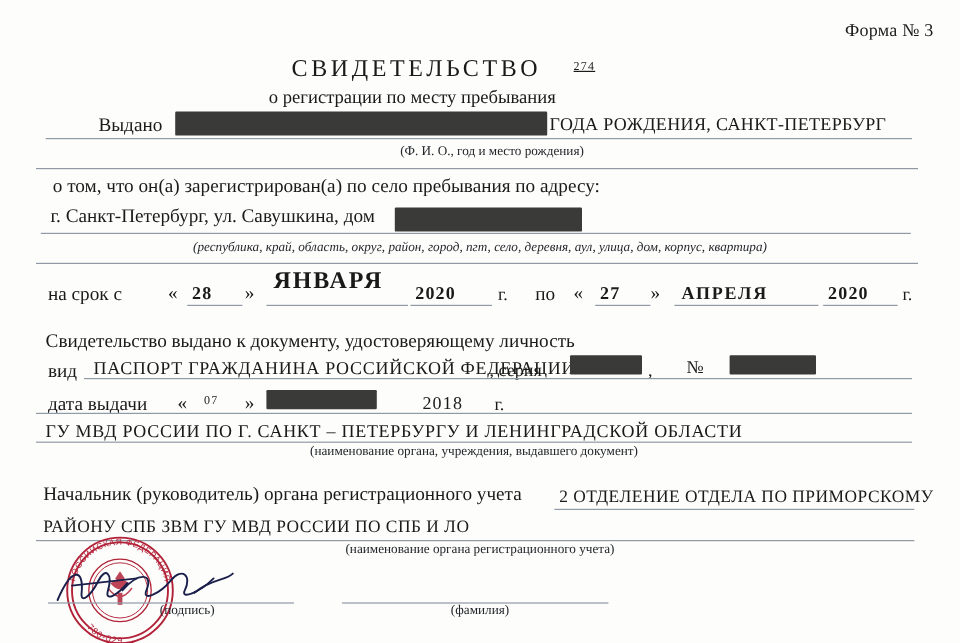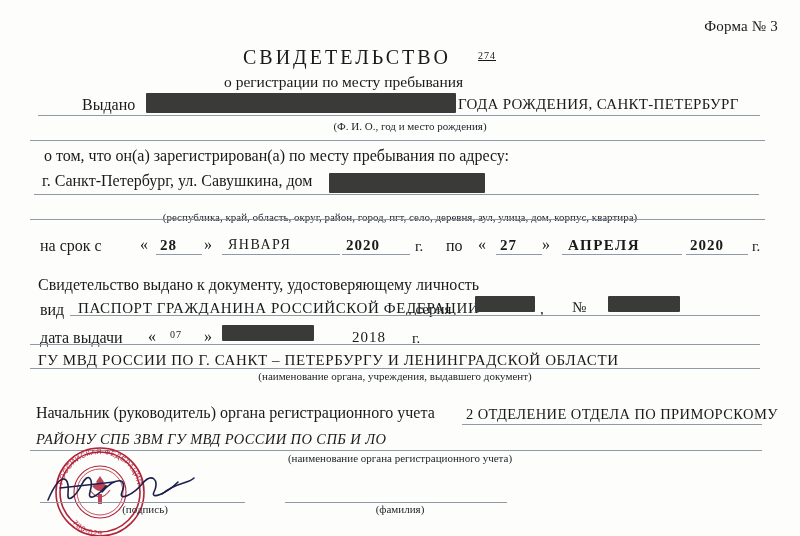--- a/index.html
+++ b/index.html
@@ -90,43 +90,43 @@
   .rule-chief2 { top: 450px; left: 30px; width: 732px; }
   .rule-sign { top: 502px; left: 40px; width: 205px; }
   .rule-fam { top: 502px; left: 285px; width: 222px; }
 
   .caption {
     font-size: 11px;
     text-align: center;
     color: #22252a;
   }
   .cap-fio { top: 120px; left: 300px; width: 220px; }
-  .cap-addr { top: 211px; left: 150px; width: 500px; }
+  .cap-addr { top: 200px; left: 150px; width: 500px; font-style: italic; }
   .cap-organ-doc { top: 370px; left: 245px; width: 300px; }
   .cap-organ-reg { top: 452px; left: 250px; width: 300px; }
-  .cap-podpis { top: 503px; left: 85px; width: 120px; }
+  .cap-podpis { top: 503px; left: 96px; width: 120px; }
   .cap-familia { top: 503px; left: 340px; width: 120px; }
 
   .line-about {
     top: 147px;
     left: 44px;
     font-size: 16px;
   }
   .addr-text {
     top: 172px;
     left: 42px;
     font-size: 16px;
   }
 
   
   .term-lbl { top: 237px; left: 40px; font-size: 16px; }
   .q1 { top: 236px; left: 140px; font-size: 16px; }
   .term-d1 { top: 237px; left: 160px; font-size: 15px; font-weight: bold; letter-spacing: 1px; }
   .q2 { top: 236px; left: 204px; font-size: 16px; }
-  .term-m1 { top: 237px; left: 228px; font-size: 14px; font-weight: normal; letter-spacing: 1.5px; }
+  .term-m1 { top: 223px; left: 228px; font-size: 20px; font-weight: bold; letter-spacing: 1.5px; }
   .term-y1 { top: 237px; left: 346px; font-size: 15px; font-weight: bold; letter-spacing: 1px; }
   .term-g1 { top: 238px; left: 415px; font-size: 15px; }
   .term-po { top: 237px; left: 446px; font-size: 16px; }
   .q3 { top: 236px; left: 478px; font-size: 16px; }
   .term-d2 { top: 237px; left: 500px; font-size: 15px; font-weight: bold; letter-spacing: 1px; }
   .q4 { top: 236px; left: 542px; font-size: 16px; }
   .term-m2 { top: 237px; left: 568px; font-size: 15px; font-weight: bold; letter-spacing: 1.5px; }
   .term-y2 { top: 237px; left: 690px; font-size: 15px; font-weight: bold; letter-spacing: 1px; }
   .term-g2 { top: 238px; left: 752px; font-size: 15px; }
 
@@ -148,21 +148,21 @@
   .q5 { top: 328px; left: 148px; font-size: 16px; }
   .dvyd-d { top: 329px; left: 170px; font-size: 10px; letter-spacing: 1px; }
   .q6 { top: 328px; left: 204px; font-size: 16px; }
   .dvyd-y { top: 329px; left: 352px; font-size: 15px; letter-spacing: 1px; }
   .dvyd-g { top: 330px; left: 412px; font-size: 15px; }
 
   .organ-doc { top: 352px; left: 38px; font-size: 15px; letter-spacing: 0.6px; }
 
   .chief-lbl { top: 404px; left: 36px; font-size: 16px; }
   .chief-val1 { top: 406px; left: 466px; font-size: 14.5px; letter-spacing: 0.4px; }
-  .chief-val2 { top: 431px; left: 36px; font-size: 14.5px; letter-spacing: 0.4px; font-style: italic; }
+  .chief-val2 { top: 431px; left: 36px; font-size: 14.5px; letter-spacing: 0.4px; }
 
   .familia-val {
     top: 484px;
     left: 332px;
     font-size: 15.5px;
     letter-spacing: 1px;
   }
 
   
   .stamp {
@@ -196,21 +196,21 @@
   <div class="abs title-sub">о регистрации по месту пребывания</div>
 
   <div class="abs lbl-vydano">Выдано</div>
   <div class="abs redact redact-name"></div>
   <div class="abs txt-birth">ГОДА РОЖДЕНИЯ, САНКТ-ПЕТЕРБУРГ</div>
 
   <div class="abs rule rule1"></div>
   <div class="abs caption cap-fio">(Ф. И. О., год и место рождения)</div>
   <div class="abs rule rule2"></div>
 
-  <div class="abs line-about">о том, что он(а) зарегистрирован(а) по месту пребывания по адресу:</div>
+  <div class="abs line-about">о том, что он(а) зарегистрирован(а) по село пребывания по адресу:</div>
   <div class="abs addr-text">г. Санкт-Петербург, ул. Савушкина, дом</div>
   <div class="abs redact redact-house"></div>
 
   <div class="abs rule rule3"></div>
   <div class="abs caption cap-addr">(республика, край, область, округ, район, город, пгт, село, деревня, аул, улица, дом, корпус, квартира)</div>
   <div class="abs rule rule4"></div>
 
   <div class="abs term-lbl">на срок с</div>
   <div class="abs q1">«</div>
   <div class="abs term-d1">28</div>

